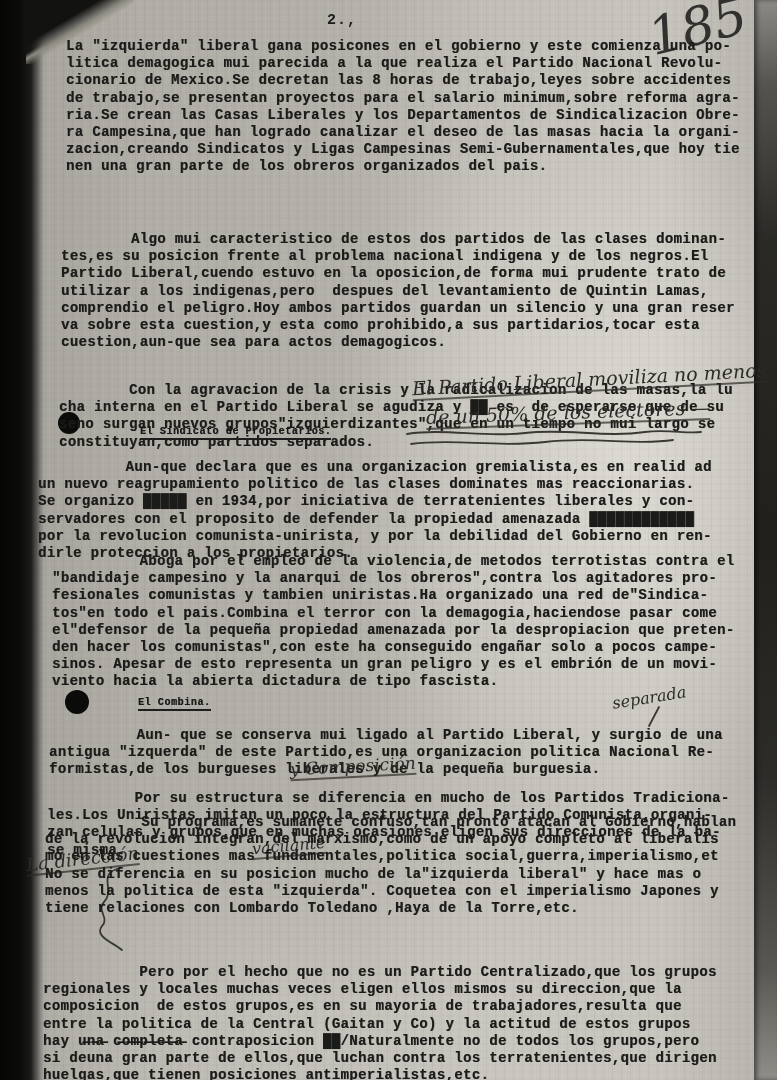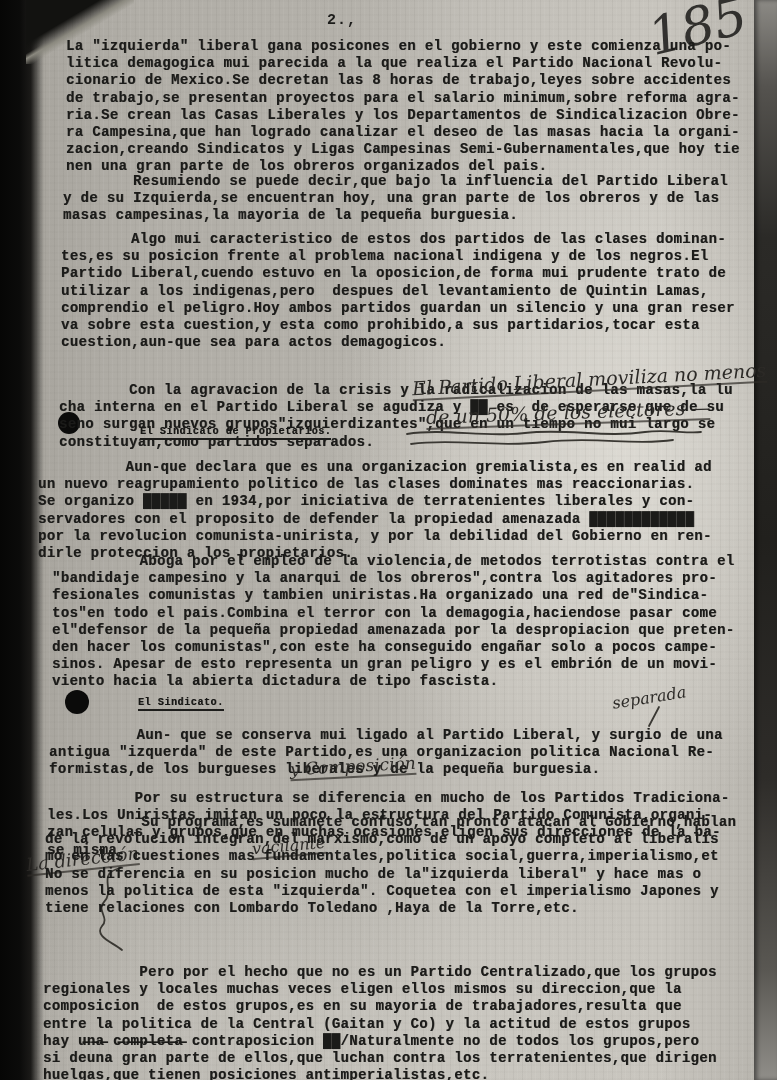--- a/index.html
+++ b/index.html
@@ -68,23 +68,20 @@
   <div class="hand folio" style="left:648px;top:-4px;">185</div>
 
   <div class="typed" style="left:66px;top:38px;">La "izquierda" liberal gana posicones en el gobierno y este comienza una po-
 litica demagogica mui parecida a la que realiza el Partido Nacional Revolu-
 cionario de Mexico.Se decretan las 8 horas de trabajo,leyes sobre accidentes
 de trabajo,se presentan proyectos para el salario minimum,sobre reforma agra-
 ria.Se crean las Casas Liberales y los Departamentos de Sindicalizacion Obre-
 ra Campesina,que han logrado canalizar el deseo de las masas hacia la organi-
 zacion,creando Sindicatos y Ligas Campesinas Semi-Gubernamentales,que hoy tie
 nen una gran parte de los obreros organizados del pais.</div>
-  <div class="typed" style="left:63px;top:173px;">        Resumiendo se puede decir,que bajo la influencia del Partido Liberal
-y de su Izquierda,se encuentran hoy, una gran parte de los obreros y de las
-masas campesinas,la mayoria de la pequeña burguesia.</div>
   <div class="typed" style="left:61px;top:231px;">        Algo mui caracteristico de estos dos partidos de las clases dominan-
 tes,es su posicion frente al problema nacional indigena y de los negros.El
 Partido Liberal,cuendo estuvo en la oposicion,de forma mui prudente trato de
 utilizar a los indigenas,pero  despues del levantamiento de Quintin Lamas,
 comprendio el peligro.Hoy ambos partidos guardan un silencio y una gran reser
 va sobre esta cuestion,y esta como prohibido,a sus partidarios,tocar esta
 cuestion,aun-que sea para actos demagogicos.</div>
   <div class="typed" style="left:59px;top:352px;margin-top:30px;">        Con la agravacion de la crisis y la radicalizacion de las masas,la lu
 cha interna en el Partido Liberal se agudiza y ██ es  de esperarse que de su
 seno surgan nuevos grupos"izquierdizantes",que en un tiempo no mui largo se
@@ -106,21 +103,21 @@
 dirle proteccion a los propietarios.</div>
   <div class="typed" style="left:52px;top:553px;">          Aboga por el empleo de la violencia,de metodos terrotistas contra el
 "bandidaje campesino y la anarqui de los obreros",contra los agitadores pro-
 fesionales comunistas y tambien uniristas.Ha organizado una red de"Sindica-
 tos"en todo el pais.Combina el terror con la demagogia,haciendose pasar come
 el"defensor de la pequeña propiedad amenazada por la despropiacion que preten-
 den hacer los comunistas",con este ha conseguido engañar solo a pocos campe-
 sinos. Apesar de esto representa un gran peligro y es el embrión de un movi-
 viento hacia la abierta dictadura de tipo fascista.</div>
 
-  <div class="heading" style="left:138px;top:697px;">El Sindicato.</div>
+  <div class="heading" style="left:138px;top:697px;">El Combina.</div>
   <div class="hand" style="left:612px;top:688px;font-size:16px;transform:rotate(-9deg);">separada</div>
   <svg class="mark" style="left:645px;top:706px;" width="20" height="22" viewBox="0 0 20 22">
     <path d="M14,1 L4,20"></path>
   </svg>
 
   <div class="typed" style="left:49px;top:727px;">          Aun- que se conserva mui ligado al Partido Liberal, y surgio de una
 antigua "izquerda" de este Partido,es una organizacion politica Nacional Re-
 formistas,de los burgueses liberales y de la pequeña burguesia.</div>
   <div class="hand u" style="left:290px;top:756px;font-size:17px;transform:rotate(-3deg);">y Composición</div>
   <div class="typed" style="left:47px;top:790px;">          Por su estructura se diferencia en mucho de los Partidos Tradiciona-

